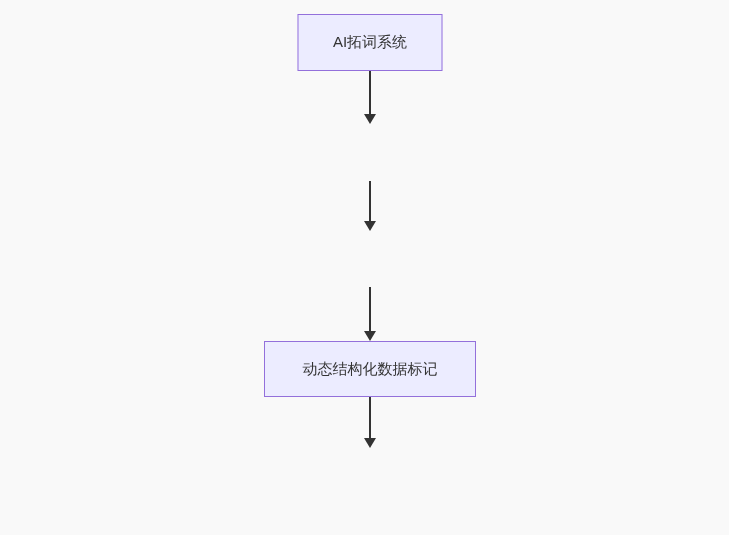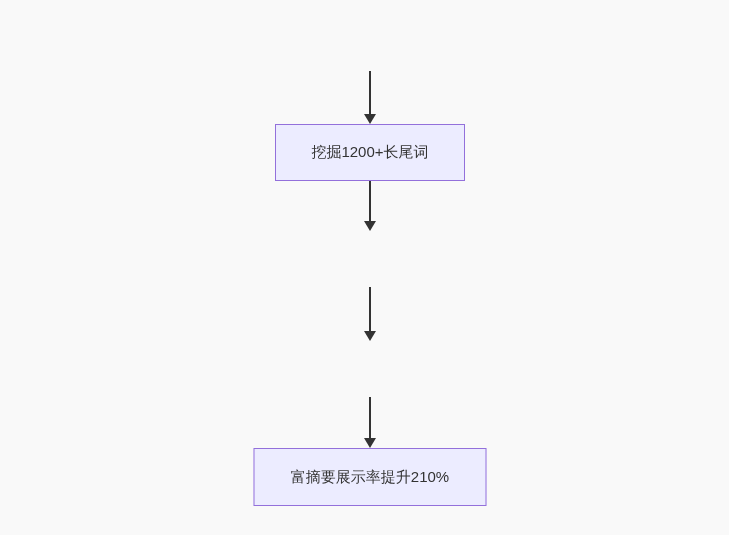--- a/index.html
+++ b/index.html
@@ -68,44 +68,44 @@
     border-left: 6px solid transparent;
     border-right: 6px solid transparent;
     border-top: 10px solid #333333;
   }
 </style>
 </head>
 <body>
 
 <div class="canvas">
 
+  <div class="node node-1">
+    <span>AI拓词系统</span>
+  </div>
 
   <div class="edge edge-1">
     <div class="line"></div>
     <div class="head"></div>
   </div>
 
-  <div class="node node-2">
-    <span>挖掘1200+长尾词</span>
-  </div>
 
   <div class="edge edge-2">
     <div class="line"></div>
     <div class="head"></div>
   </div>
 
 
   <div class="edge edge-3">
     <div class="line"></div>
     <div class="head"></div>
   </div>
 
+  <div class="node node-4">
+    <span>动态结构化数据标记</span>
+  </div>
 
   <div class="edge edge-4">
     <div class="line"></div>
     <div class="head"></div>
   </div>
 
-  <div class="node node-5">
-    <span>富摘要展示率提升210%</span>
-  </div>
 
 </div>
 
 </body></html>

